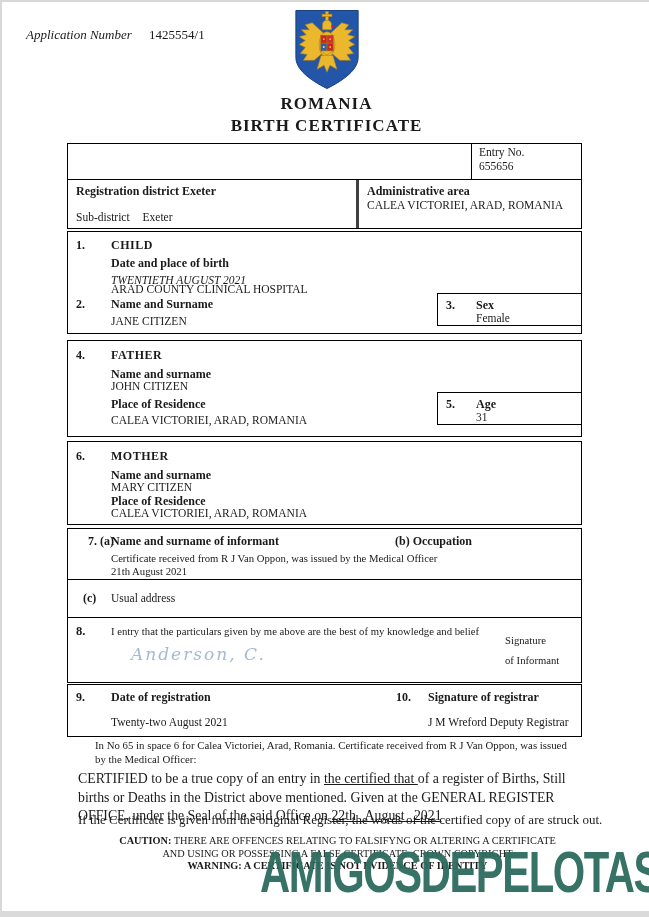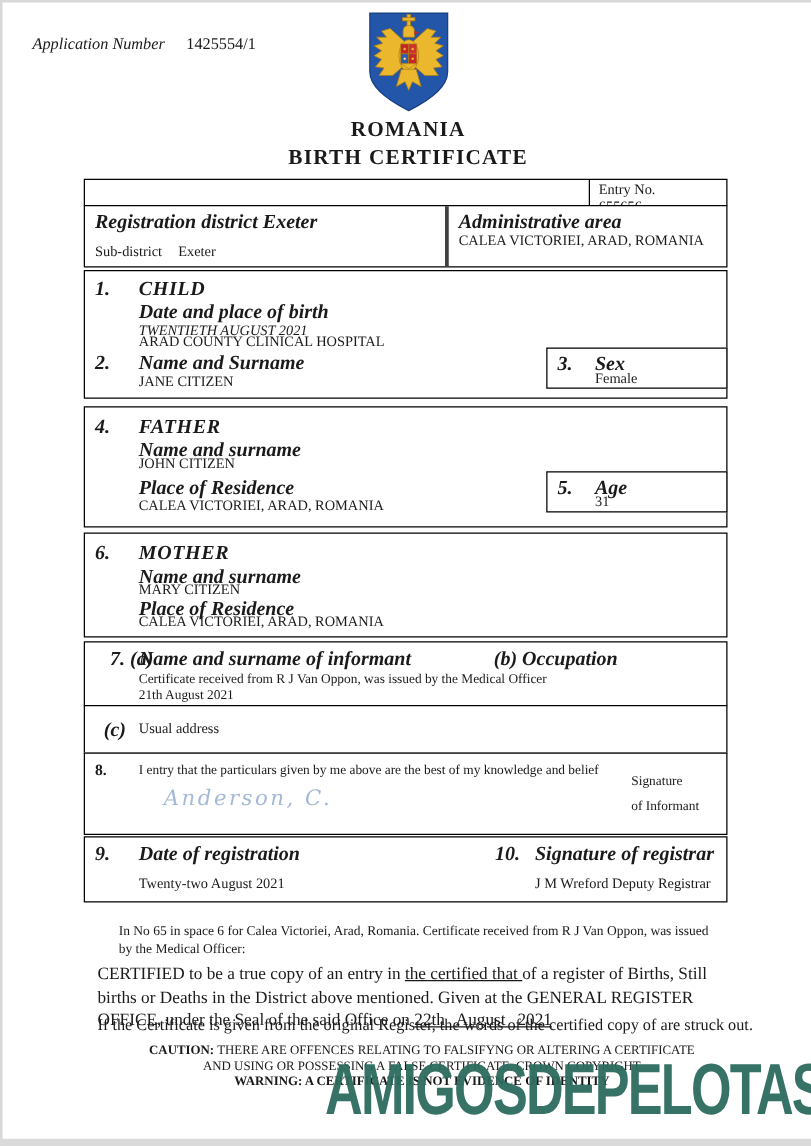--- a/index.html
+++ b/index.html
@@ -17,29 +17,29 @@
   .app-number .val{margin-left:14px;}
 
   .coat{position:absolute;left:292px;top:8px;width:70px;height:83px;}
   .title{position:absolute;left:2px;width:649px;text-align:center;font-weight:bold;
          font-size:17px;letter-spacing:1px;}
   .title.country{top:94px;}
   .title.doc{top:116px;}
 
   .table{position:absolute;left:67px;top:143px;width:515px;}
   .row,.sec{position:relative;border:1px solid #000;background:#fff;box-sizing:border-box;}
-  .row-entry{height:22px;display:flex;}
+  .row-entry{height:37px;display:flex;}
   .row-entry .blank{flex:1;}
   .row-entry .entrycell{width:102px;border-left:1px solid #000;padding:1px 0 0 7px;font-size:11.5px;line-height:14px;}
   .row-district{height:50px;display:flex;margin-top:-1px;}
   .row-district .dcell{box-sizing:border-box;padding:4px 0 0 8px;}
   .row-district .dleft{width:288px;}
   .row-district .dright{flex:1;border-left:3px solid #404040;}
   .b{font-weight:bold;}
-  .f12{font-size:16px;font-style:italic;}
+  .f12{font-size:12px;}
   .f115{font-size:11.5px;}
   .f105{font-size:10.7px;}
   .subdistrict{position:absolute;left:8px;top:31px;font-size:11.5px;}
   .subdistrict .sv{margin-left:10px;}
 
   .sec .abs{position:absolute;white-space:nowrap;}
   .sec-child{height:103px;margin-top:2px;}
   .sec-father{height:97px;margin-top:6px;}
   .sec-mother{height:84px;margin-top:4px;}
   .sec-informant{height:52px;margin-top:3px;}

